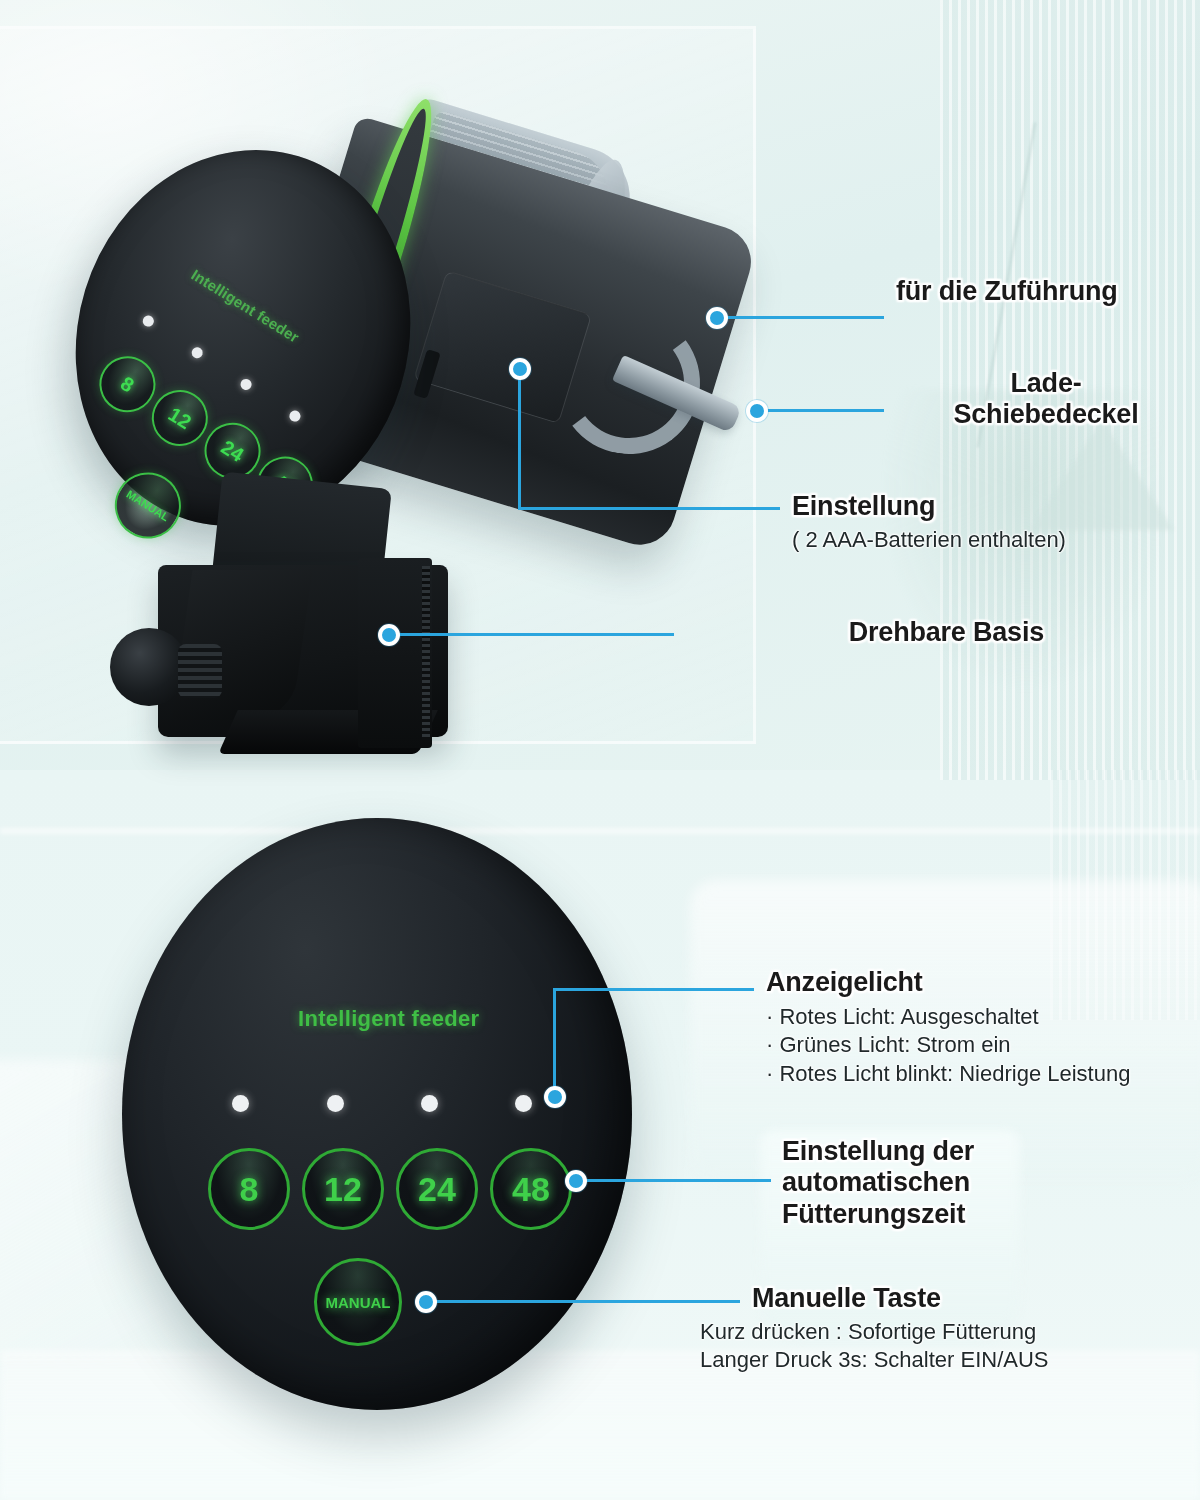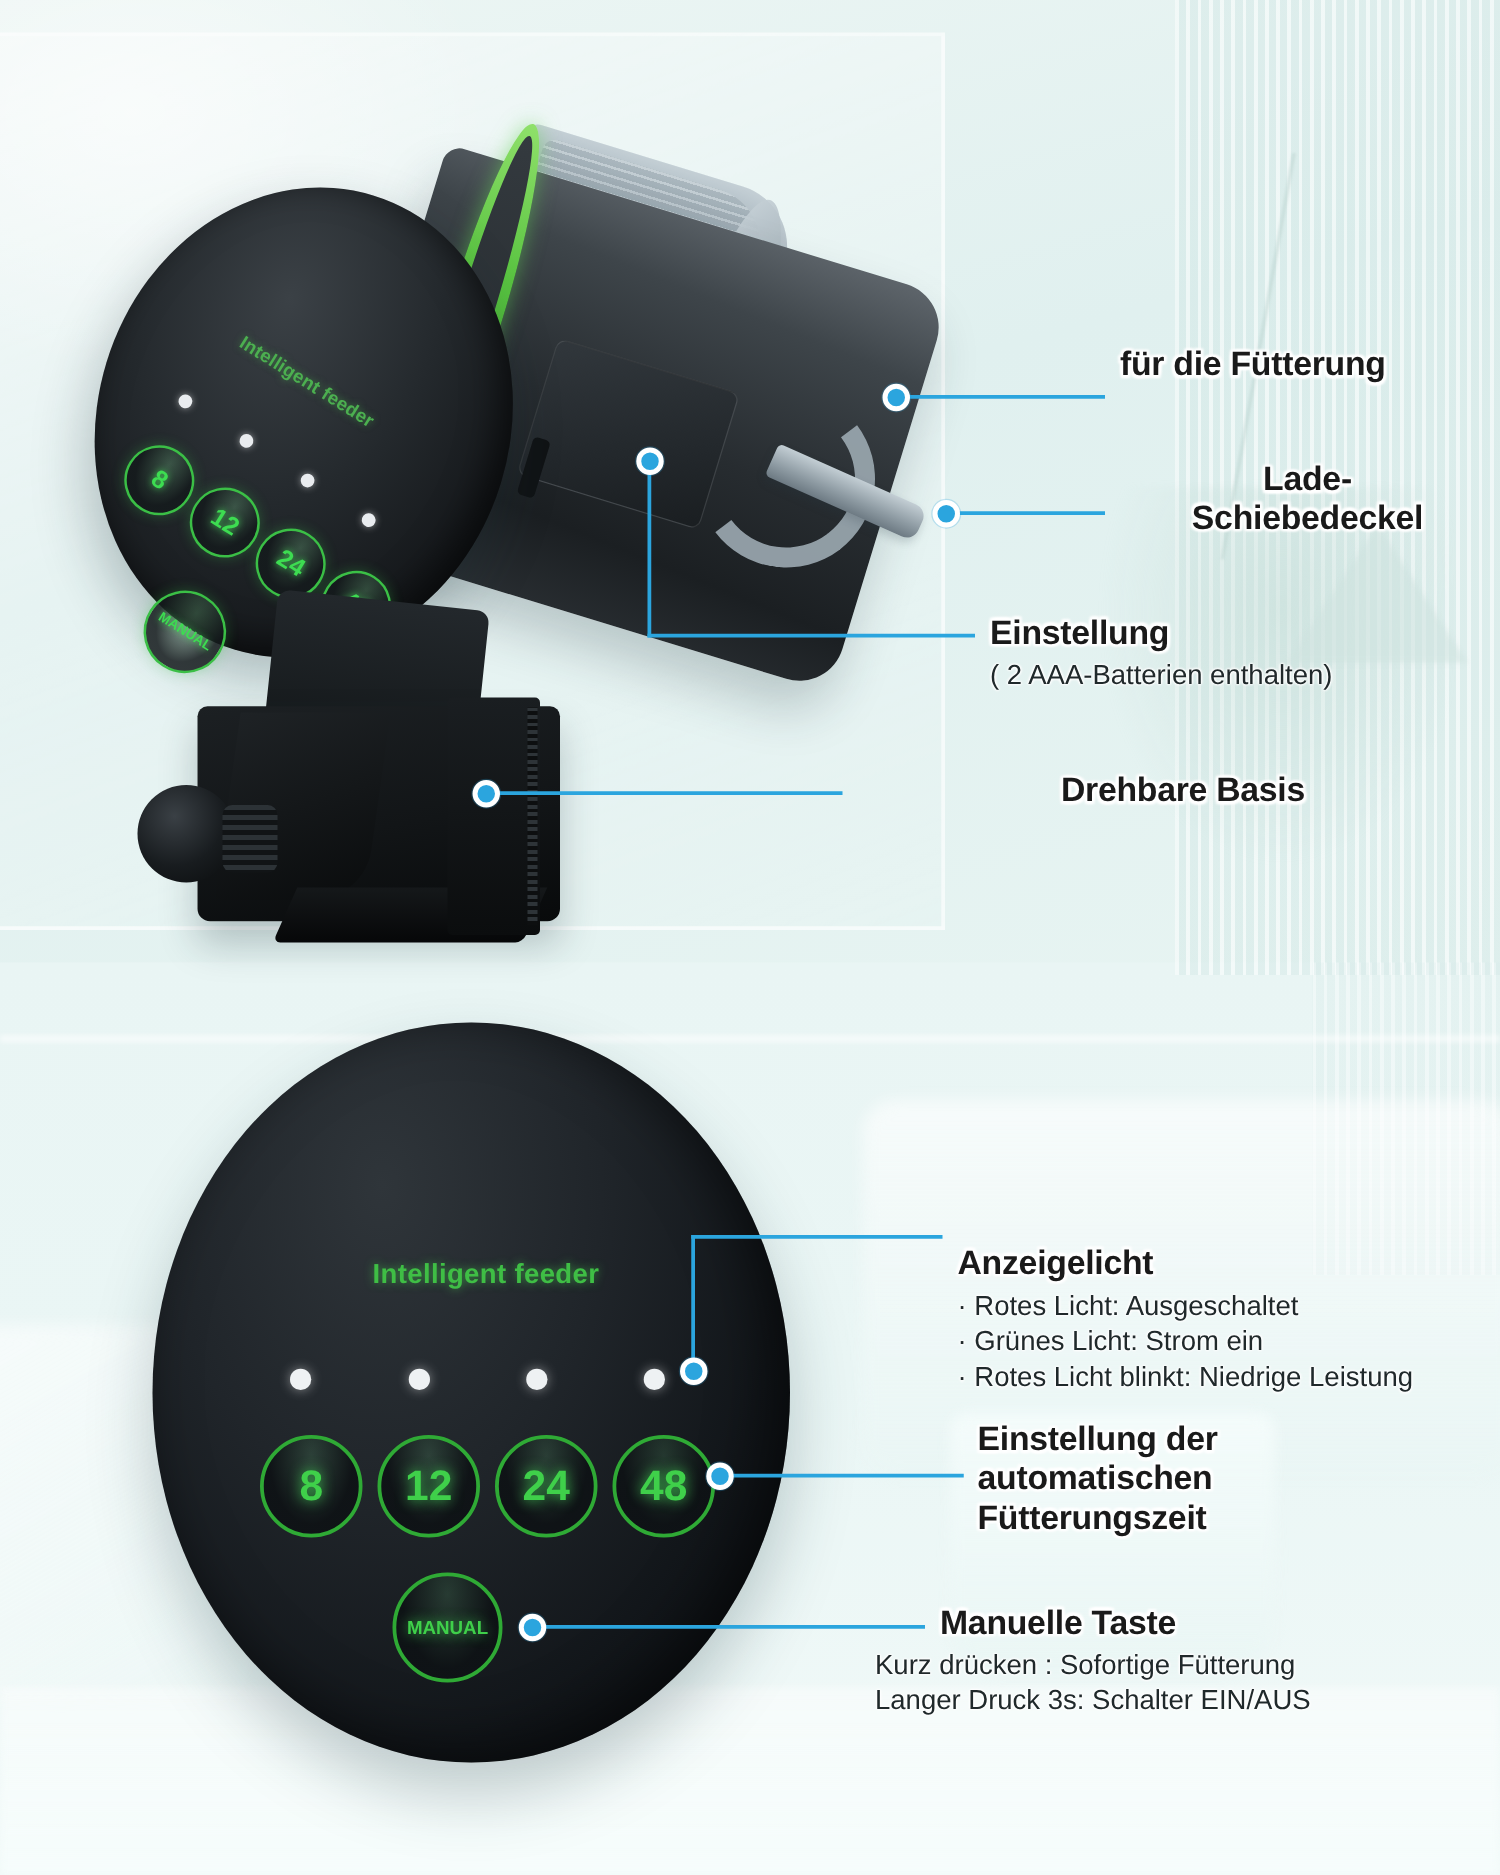--- a/index.html
+++ b/index.html
@@ -242,21 +242,21 @@
     <div class="base-clip">
       <div class="base-clip-teeth"></div>
     </div>
     <div class="base-knob"></div>
     <div class="base-knob2"></div>
   </div>
 
   <div class="dot" style="left:706px;top:307px;"></div>
   <div class="hline" style="left:724px;top:316px;width:160px;"></div>
   <div class="label" style="left:896px;top:276px;width:300px;">
-    <div class="h">für die Fütterung</div>
+    <div class="h">für die Zuführung</div>
   </div>
 
   <div class="dot" style="left:746px;top:400px;"></div>
   <div class="hline" style="left:764px;top:409px;width:120px;"></div>
   <div class="label" style="left:896px;top:368px;width:300px;text-align:center;">
     <div class="h">Lade-</div>
     <div class="h">Schiebedeckel</div>
   </div>
 
   <div class="dot" style="left:509px;top:358px;"></div>
@@ -285,21 +285,21 @@
     <div class="btn-bot" style="left:86px;top:330px;width:76px;height:76px;font-size:34px;">8</div>
     <div class="btn-bot" style="left:180px;top:330px;width:76px;height:76px;font-size:34px;">12</div>
     <div class="btn-bot" style="left:274px;top:330px;width:76px;height:76px;font-size:34px;">24</div>
     <div class="btn-bot" style="left:368px;top:330px;width:76px;height:76px;font-size:34px;">48</div>
     <div class="btn-bot" style="left:192px;top:440px;width:82px;height:82px;font-size:15px;">MANUAL</div>
   </div>
 
   <div class="dot" style="left:544px;top:1086px;"></div>
   <div class="vline" style="left:553px;top:988px;height:106px;"></div>
   <div class="hline" style="left:553px;top:988px;width:201px;"></div>
-  <div class="label" style="left:766px;top:995px;width:432px;">
+  <div class="label" style="left:766px;top:967px;width:432px;">
     <div class="h">Anzeigelicht</div>
     <div class="s" style="margin-top:5px;">· Rotes Licht: Ausgeschaltet</div>
     <div class="s">· Grünes Licht: Strom ein</div>
     <div class="s">· Rotes Licht blinkt: Niedrige Leistung</div>
   </div>
 
   <div class="dot" style="left:565px;top:1170px;"></div>
   <div class="hline" style="left:583px;top:1179px;width:188px;"></div>
   <div class="label" style="left:782px;top:1136px;width:350px;">
     <div class="h">Einstellung der</div>

